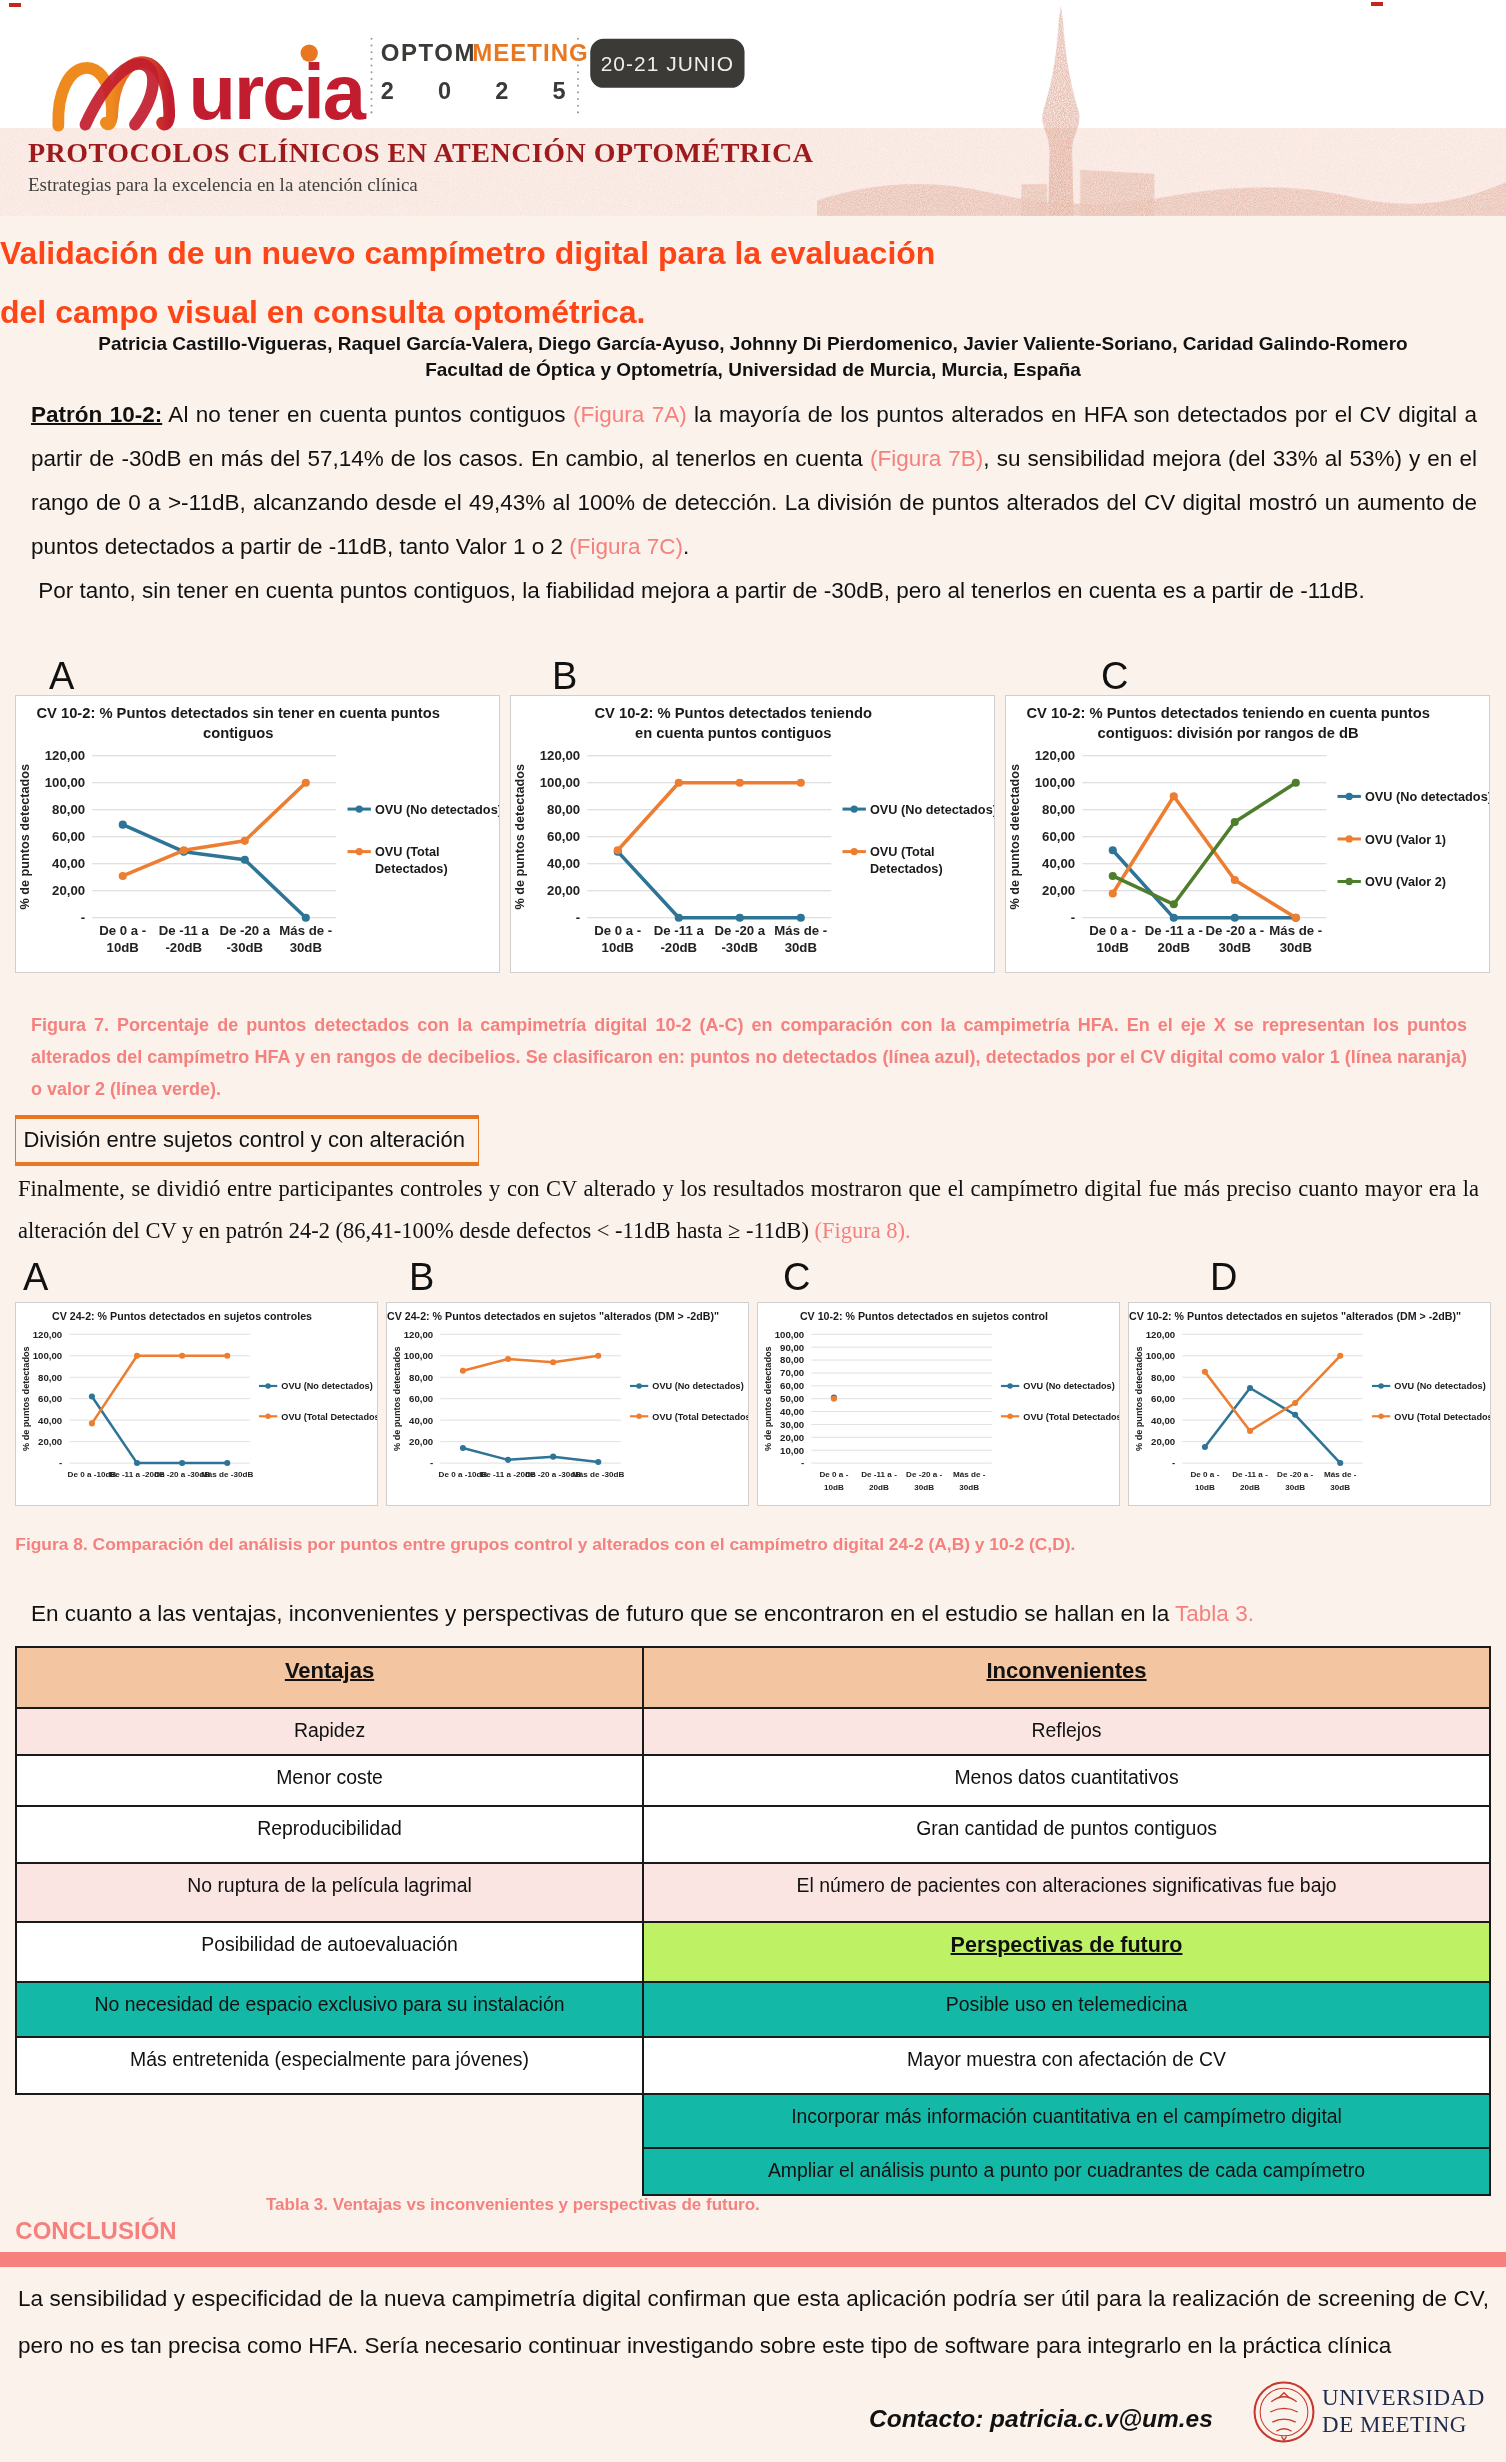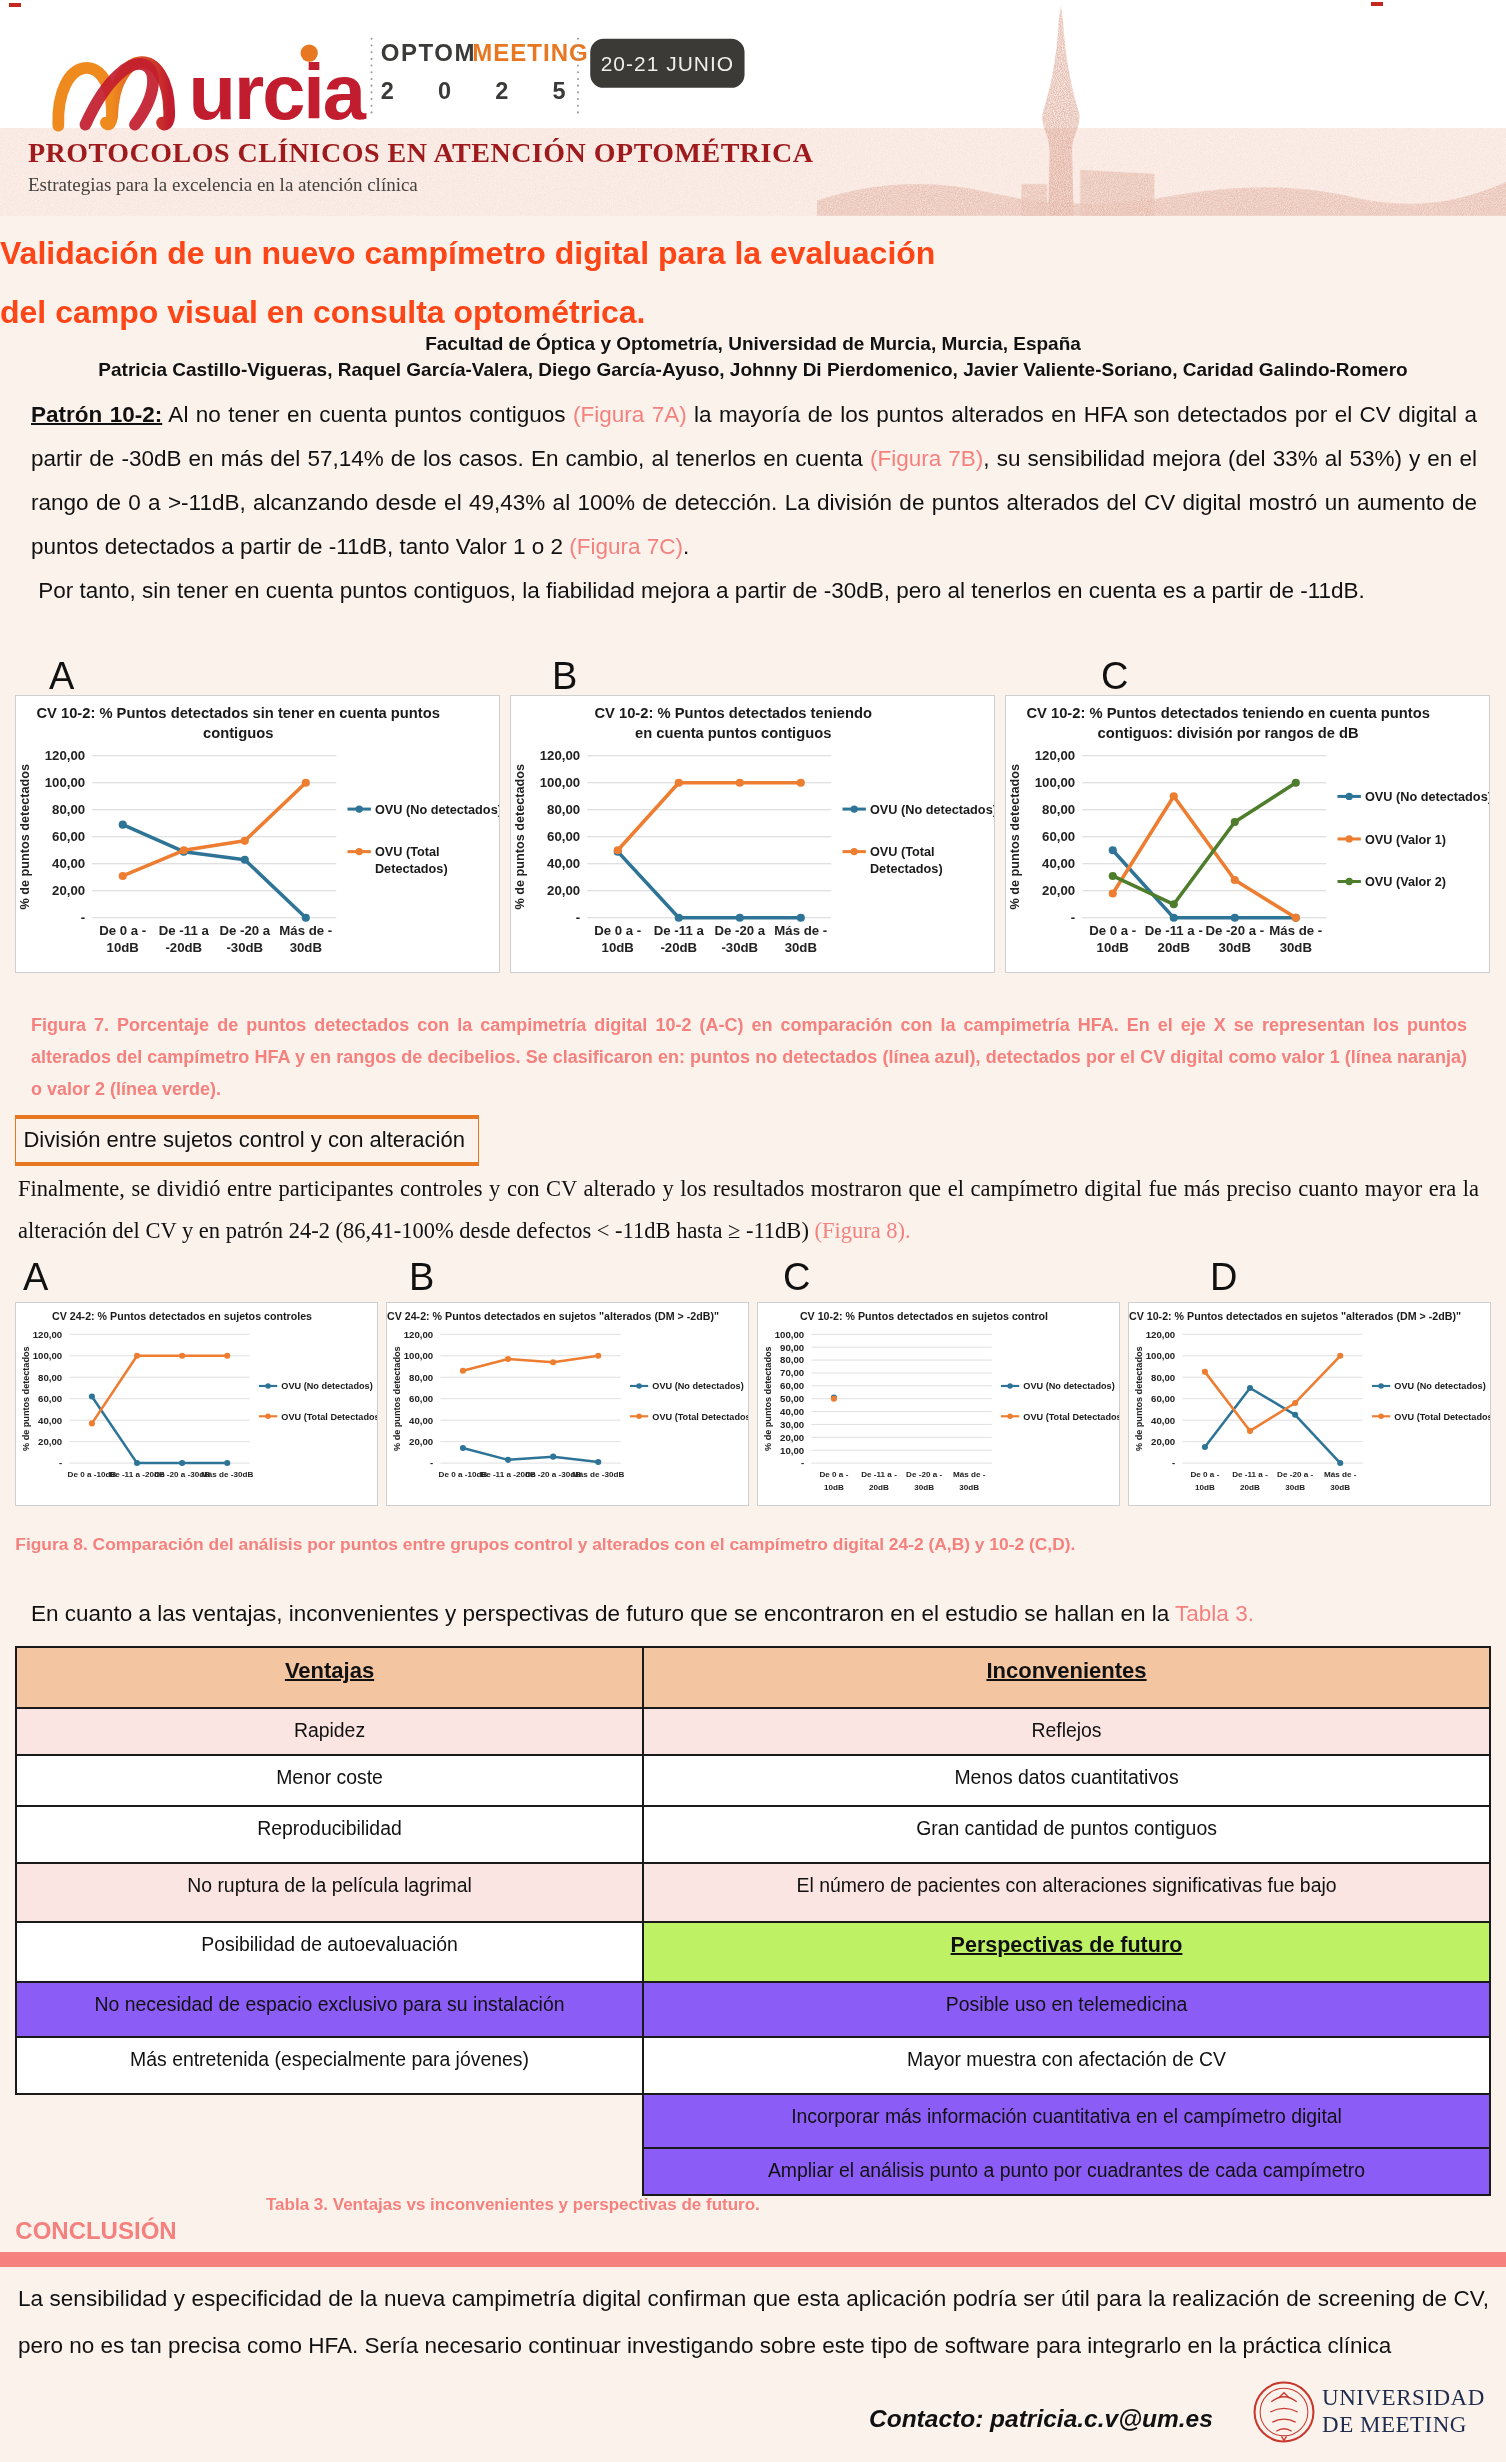--- a/index.html
+++ b/index.html
@@ -47,21 +47,21 @@
   .tabla{position:absolute;left:15.3px;top:1646px;width:1476px;border-collapse:collapse;}
   .tabla td,.tabla th{border:2px solid #1A1A1A;vertical-align:top;text-align:center;
       padding:10.2px 15.3px 0 15.3px;font-size:19.4px;}
   .tabla th{background:#F4C5A1;font-size:22px;font-weight:bold;text-decoration:underline;
       text-decoration-thickness:1.5px;height:49px;}
   .tabla td.ghost{border:none;background:transparent;}
   .tabla td.right-header{background:#bef264;font-weight:bold;font-size:21.5px;text-decoration:underline;
       text-decoration-thickness:1.5px;}
   .bg-pink td{background:#FBE5E2;}
   .bg-white td{background:#FFFFFF;}
-  .bg-cream td{background:#8b5cf6;}
+  .bg-cream td{background:#14b8a6;}
   .tabla td.ghost{background:transparent !important;}
   .tabla-caption{position:absolute;left:266px;top:2195px;font-size:17px;}
   .conclusion-label{position:absolute;left:15.3px;top:2217px;font-size:24px;font-weight:bold;color:#F5817E;}
   .pink-bar{position:absolute;left:0;top:2252px;width:1506px;height:15.3px;background:#F5807E;}
   .p-conclusion{left:18px;top:2275px;width:1471px;line-height:47px;}
   .contact{position:absolute;left:869px;top:2405px;font-size:24.5px;font-style:italic;font-weight:bold;}
   .university{position:absolute;left:1251px;top:2371px;width:255px;display:flex;align-items:center;gap:5.1px;}
   .uni-text{font-family:"Liberation Serif",serif;font-size:23px;line-height:26.6px;color:#1F2C4D;letter-spacing:0.5px;}
 </style>
 </head>
@@ -125,22 +125,22 @@
     <div class="band-sub">Estrategias para la excelencia en la atención clínica</div>
   </div>
   <div class="crop-mark" style="left:9.2px;top:2.6px;"></div>
   <div class="crop-mark" style="left:1371px;top:1.5px;"></div>
 
   <div class="main-title">
     <div>Validación de un nuevo campímetro digital para la evaluación</div>
     <div>del campo visual en consulta optométrica.</div>
   </div>
   <div class="authors">
+    <div>Patricia Castillo-Vigueras, Raquel García-Valera, Diego García-Ayuso, Johnny Di Pierdomenico, Javier Valiente-Soriano, Caridad Galindo-Romero</div>
     <div>Facultad de Óptica y Optometría, Universidad de Murcia, Murcia, España</div>
-    <div>Patricia Castillo-Vigueras, Raquel García-Valera, Diego García-Ayuso, Johnny Di Pierdomenico, Javier Valiente-Soriano, Caridad Galindo-Romero</div>
   </div>
 
   <div class="para p-results">
     <p><span class="seg-bul">Patrón 10-2:</span><span> Al no tener en cuenta puntos contiguos </span><span class="seg-ref">(Figura 7A)</span><span> la mayoría de los puntos alterados en HFA son detectados por el CV digital a partir de -30dB en más del 57,14% de los casos. En cambio, al tenerlos en cuenta </span><span class="seg-ref">(Figura 7B)</span><span>, su sensibilidad mejora (del 33% al 53%) y en el rango de 0 a &gt;-11dB, alcanzando desde el 49,43% al 100% de detección. La división de puntos alterados del CV digital mostró un aumento de puntos detectados a partir de -11dB, tanto Valor 1 o 2 </span><span class="seg-ref">(Figura 7C)</span><span>.</span></p>
     <p><span>Por tanto, sin tener en cuenta puntos contiguos, la fiabilidad mejora a partir de -30dB, pero al tenerlos en cuenta es a partir de -11dB.</span></p>
   </div>
 
   <span class="chart-letter" style="left:49px;top:655px;">A</span>
   <span class="chart-letter" style="left:552px;top:655px;">B</span>
   <span class="chart-letter" style="left:1101px;top:655px;">C</span>

